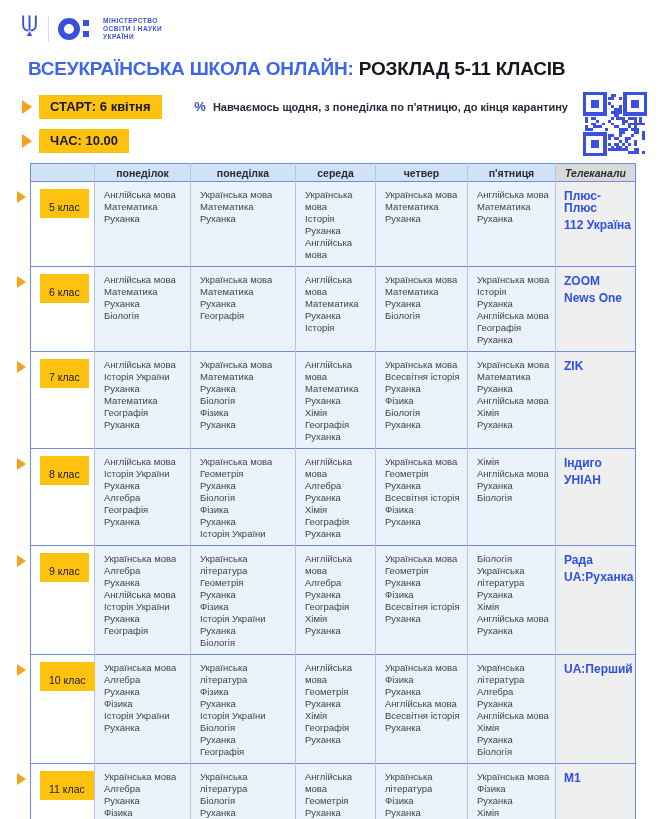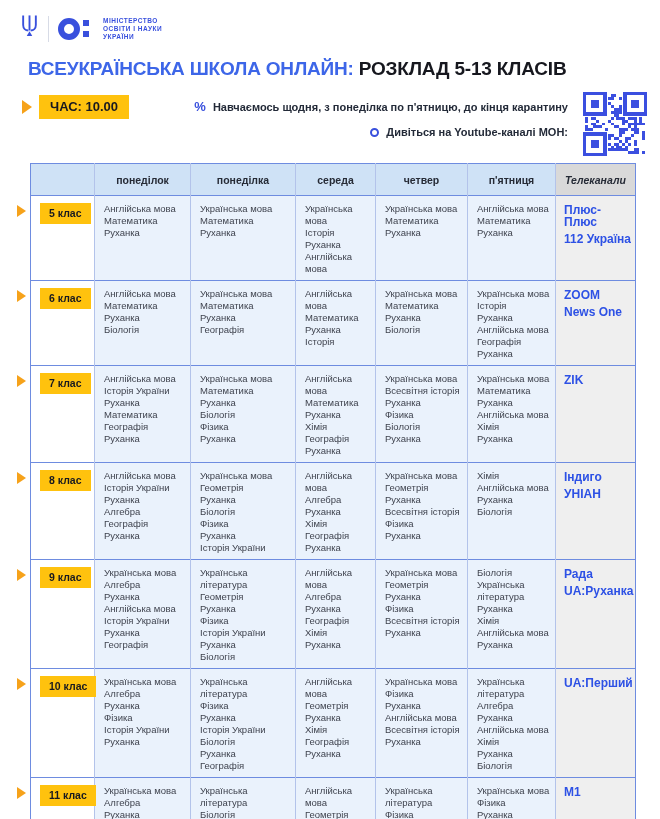--- a/index.html
+++ b/index.html
@@ -36,31 +36,31 @@
   
   .schedule-wrap { position:absolute; top:163px; left:30px; }
   table.sched { border-collapse:collapse; table-layout:fixed; width:605px; border:1px solid var(--border-strong,#6e8ce0); }
   col.c-class { width:64px; } col.c-mon { width:96px; } col.c-tue { width:105px; }
   col.c-wed { width:80px; } col.c-thu { width:92px; } col.c-fri { width:88px; } col.c-ch { width:80px; }
 
   .sched th, .sched td { border-left:1px solid var(--border-light,#b3c3ea); vertical-align:top; }
   .sched th:first-child, .sched td:first-child { border-left:none; }
   .sched tbody tr td { border-top:1px solid var(--border-strong,#6e8ce0); }
 
-  .sched thead tr { height:32px; }
+  .sched thead tr { height:18px; }
   .sched th { background:var(--header-bg,#cfe2f6); font-size:10.5px; font-weight:700; color:#262b36; text-align:center; vertical-align:middle; }
   .sched th.ch-h { background:var(--channels-header-bg,#d9d9d9); font-style:italic; }
 
   .sched td.day-cell { background:var(--cell-bg,#eaf2fc); padding:7px 4px 5px 9px; }
   .sched td.ch-cell { background:var(--channels-bg,#efefef); padding:8px 4px 5px 8px; }
   .sched td.class-cell { background:#fff; position:relative; padding:7px 0 0 9px; }
 
   .subject { font-size:9.5px; line-height:12px; color:#3f434e; font-weight:500; }
   .channel { font-size:12px; line-height:12px; font-weight:700; color:var(--channel-text,#2d51e5); margin-bottom:5px; }
-  .class-badge { display:inline-block; background:var(--yellow,#ffc20e); color:#181920; font-size:10.5px; font-weight:700; padding:4px 9px 5px; white-space:nowrap; }
+  .class-badge { display:inline-block; background:var(--yellow,#ffc20e); color:#181920; font-size:10.5px; font-weight:400; padding:12px 9px 5px; white-space:nowrap; }
   .row-arrow { position:absolute; left:-14px; top:9px; width:0; height:0; border-top:6px solid transparent; border-bottom:6px solid transparent; border-left:9px solid var(--orange,#f6a21a); }
 
   .sched tbody tr:nth-child(1){ height:63px; }
   .sched tbody tr:nth-child(2){ height:84px; }
   .sched tbody tr:nth-child(3){ height:85px; }
   .sched tbody tr:nth-child(4){ height:96px; }
   .sched tbody tr:nth-child(5){ height:97px; }
   .sched tbody tr:nth-child(6){ height:101px; }
   .sched tbody tr:nth-child(7){ height:88px; }
 </style>
@@ -87,38 +87,38 @@
         </span>
     </span>
     <span class="ministry">
       <div>МІНІСТЕРСТВО</div>
       <div>ОСВІТИ І НАУКИ</div>
       <div>УКРАЇНИ</div>
     </span>
   </div>
 
   <div class="page-title">
-    <span class="t-blue">ВСЕУКРАЇНСЬКА ШКОЛА ОНЛАЙН: </span><span class="t-dark">РОЗКЛАД 5-13 КЛАСІВ</span>
+    <span class="t-blue">ВСЕУКРАЇНСЬКА ШКОЛА ОНЛАЙН: </span><span class="t-dark">РОЗКЛАД 5-11 КЛАСІВ</span>
   </div>
 
   <div class="badges-col">
+    <div class="badge-row">
+      <span class="tri"></span>
+      <span class="badge">СТАРТ: 6 квітня</span>
+    </div>
     <div class="badge-row">
       <span class="tri"></span>
       <span class="badge">ЧАС: 10.00</span>
     </div>
   </div>
 
   <div class="notes-col">
     <div class="note-line">
       <span class="pct-icon">%</span>
       <span>Навчаємось щодня, з понеділка по п'ятницю, до кінця карантину</span>
-    </div>
-    <div class="note-line">
-      <span class="ring-icon"></span>
-      <span><span>Дивіться на </span><span class="note-bold">Youtube-каналі МОН:</span></span>
     </div>
   </div>
 
   <div class="qr"><svg viewBox="-1 -1 23 23" width="66" height="66" shape-rendering="crispEdges">
         <g fill="#3b4fe0">
           <rect x="0" y="0" width="7" height="7" fill="none" stroke="#3b4fe0" stroke-width="1.1"></rect>
           <rect x="2" y="2" width="3" height="3"></rect>
           <rect x="14" y="0" width="7" height="7" fill="none" stroke="#3b4fe0" stroke-width="1.1"></rect>
           <rect x="16" y="2" width="3" height="3"></rect>
           <rect x="0" y="14" width="7" height="7" fill="none" stroke="#3b4fe0" stroke-width="1.1"></rect>

